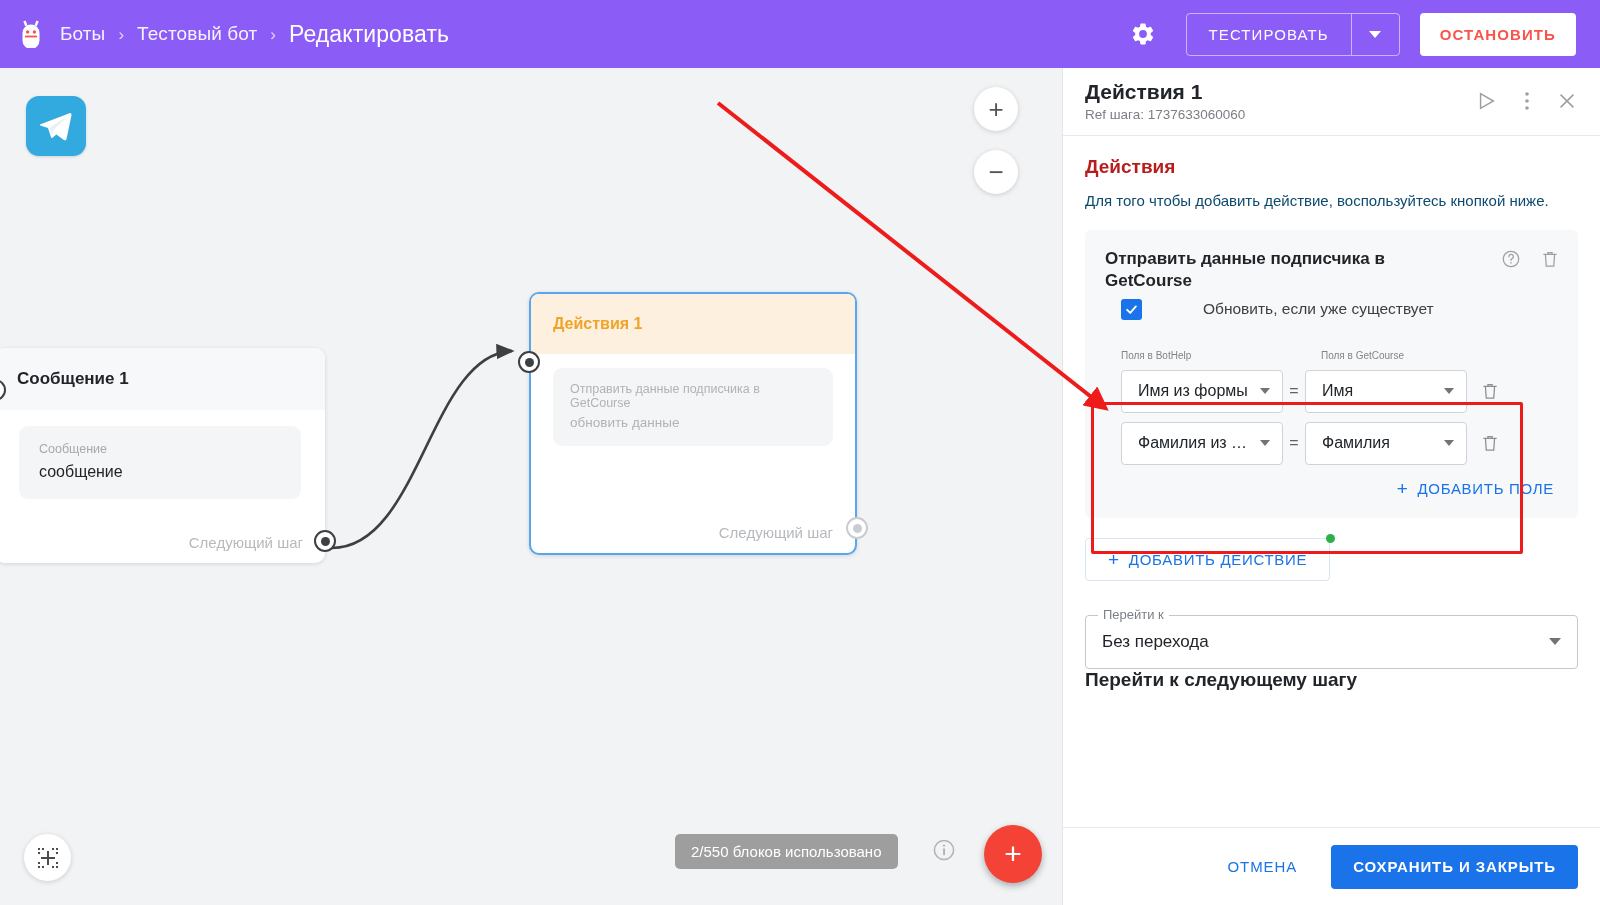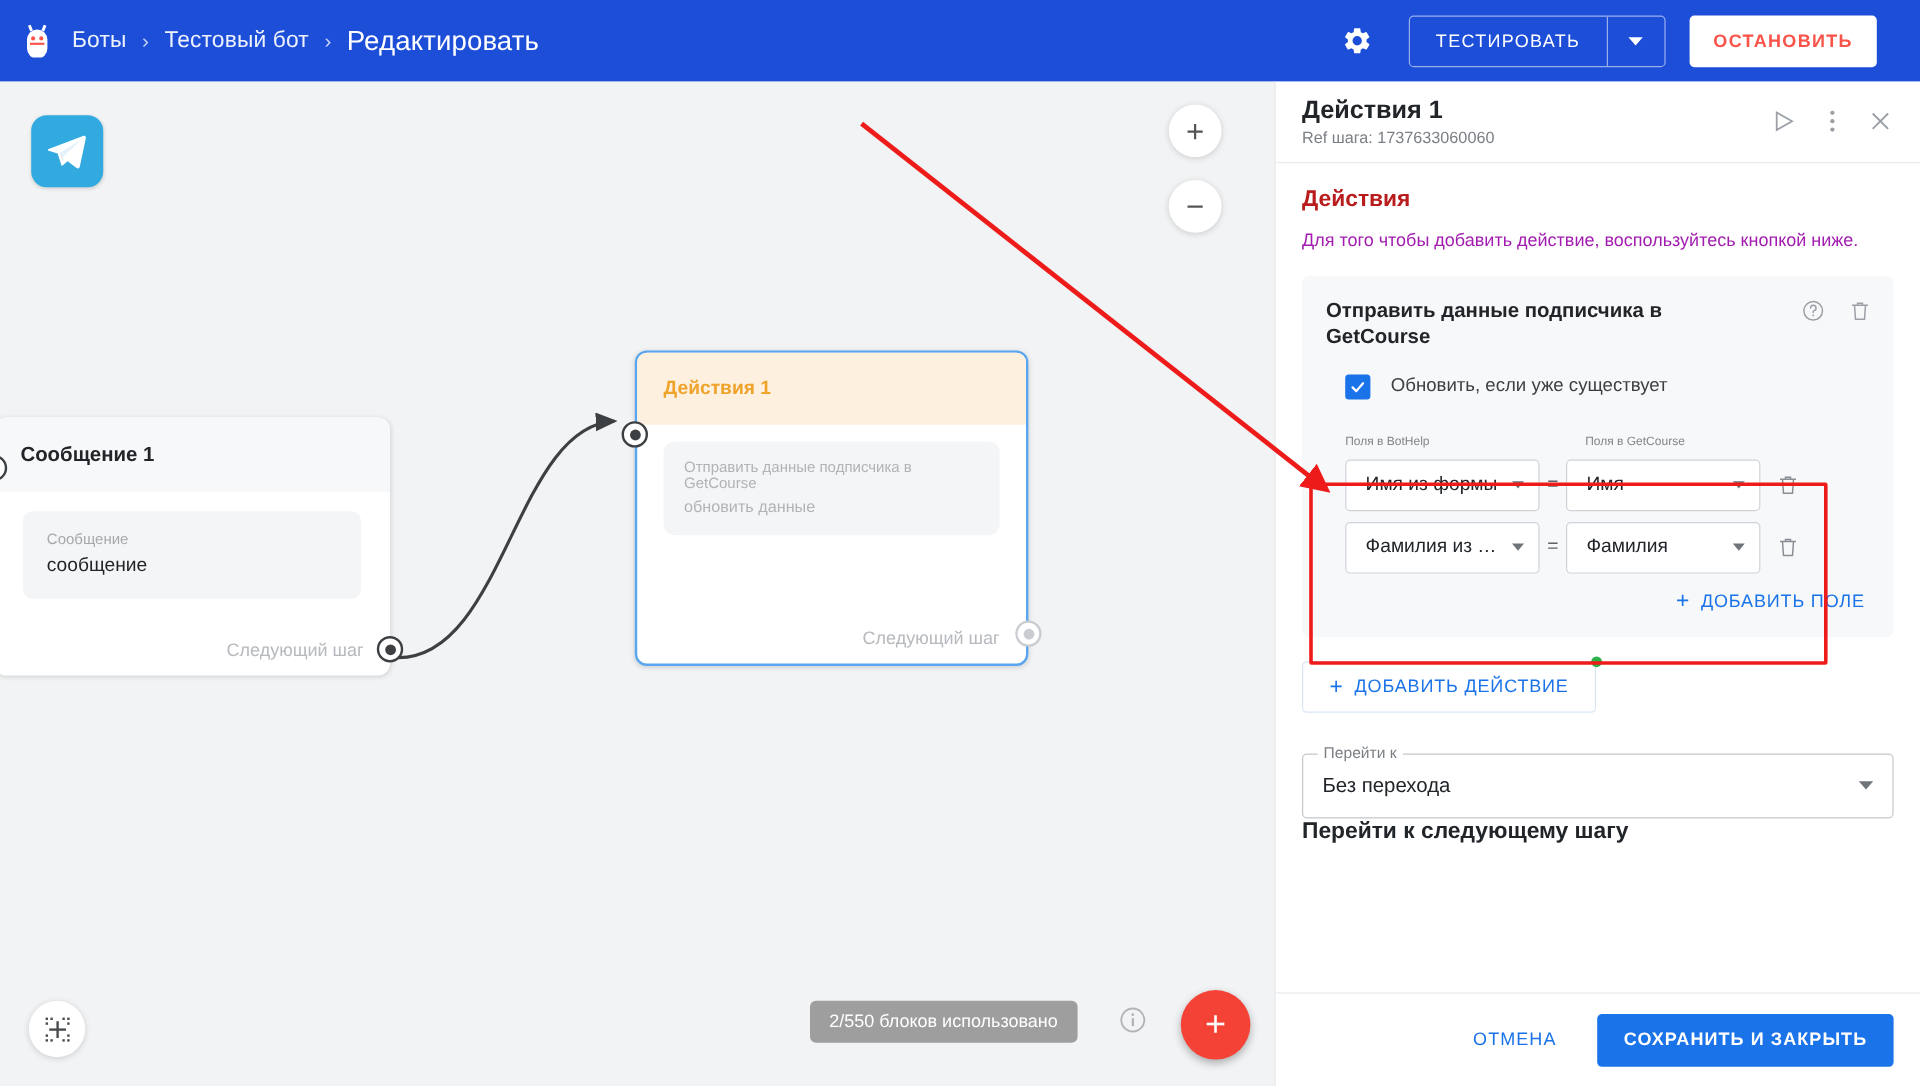--- a/index.html
+++ b/index.html
@@ -6,34 +6,34 @@
   html, body {
     width: 1600px; height: 905px;
     font-family: "Liberation Sans", sans-serif;
     background: #f1f3f4;
     overflow: hidden;
   }
 
   
   #topbar {
     position: absolute; left: 0; top: 0; width: 1600px; height: 68px;
-    background: #1d4ed8;
+    background: #8b5cf6;
     display: flex; align-items: center;
   }
   #brand-logo { margin-left: 14px; width: 34px; height: 34px; display:flex; align-items:center; justify-content:center; }
   .crumbs { display: flex; align-items: center; margin-left: 12px; }
   .crumb {
     color: #ffffff; font-size: 19px; opacity: .92; letter-spacing: .1px;
   }
   .crumb.active { font-size: 23px; opacity: 1; }
   .crumb-sep {
     color: #ffffff; opacity: .75; margin: 0 13px; font-size: 17px; line-height: 1;
     display:flex; align-items:center;
   }
-  #topbar-right { margin-left: auto; display: flex; align-items: center; padding-right: 36px; }
+  #topbar-right { margin-left: auto; display: flex; align-items: center; padding-right: 24px; }
   #gear-btn { width: 34px; height: 34px; display:flex; align-items:center; justify-content:center; margin-right: 26px; cursor:pointer;}
   .split-btn { display: flex; height: 43px; border: 1px solid rgba(255,255,255,.55); border-radius: 4px; overflow: hidden; }
   .split-main {
     display:flex; align-items:center; padding: 0 22px; color:#fff;
     font-size: 15px; letter-spacing: 1.1px; font-weight: 500; cursor:pointer;
   }
   .split-div { width:1px; background: rgba(255,255,255,.55); }
   .split-caret { width: 47px; display:flex; align-items:center; justify-content:center; cursor:pointer; }
   .caret-white { width:0;height:0;border-left:6px solid transparent;border-right:6px solid transparent;border-top:7px solid #fff; }
   #stop-btn {
@@ -138,26 +138,26 @@
     height: 68px; padding: 12px 22px 0 22px; display:flex; align-items:flex-start;
     border-bottom:1px solid #e8eaec;
   }
   #panel-title { font-size:21px; font-weight:700; color:#212529; }
   #panel-ref { font-size:13.5px; color:#7a7f85; margin-top:3px; }
   #panel-head-icons { margin-left:auto; display:flex; align-items:center; gap:26px; padding-top:10px; }
   .hicon { cursor:pointer; display:flex; align-items:center; justify-content:center; }
 
   #panel-body { flex:1; overflow:hidden; padding: 20px 22px 0 22px; }
   .sec-title { font-size:19px; font-weight:700; color:#b91c1c; margin-bottom:12px; }
-  .sec-desc { font-size:15px; color:#a21caf; line-height:1.45; margin-bottom:18px; }
+  .sec-desc { font-size:15px; color:#0c4a6e; line-height:1.45; margin-bottom:18px; }
 
   #action-card { background:#f7f8f9; border-radius:6px; padding: 18px 20px 16px 20px; position:relative; }
   #action-card-title { font-size:17px; font-weight:700; color:#212529; width:330px; line-height:1.3; }
   #action-card-icons { position:absolute; right:18px; top:19px; display:flex; gap:19px; }
-  .checkrow { display:flex; align-items:center; margin-top:20px; padding-left:16px; }
+  .checkrow { display:flex; align-items:center; margin-top:7px; padding-left:16px;gap:44px; }
   .cbox { width:21px;height:21px;border-radius:3px;background:#1a73e8; display:flex;align-items:center;justify-content:center; cursor:pointer;}
   .checkrow label { margin-left:17px; font-size:15.5px; color:#3c4043; }
 
   #map-region { position:relative; margin-top:20px; padding: 10px 0 0 16px; }
   #map-headers { display:flex; }
   .map-h { font-size:10px; color:#80858b; }
   .map-h.left { width:200px; }
   .map-row { display:flex; align-items:center; margin-top:9px; }
   .sel {
     width:162px; height:43px; border:1px solid #cfd3d7; border-radius:4px;

